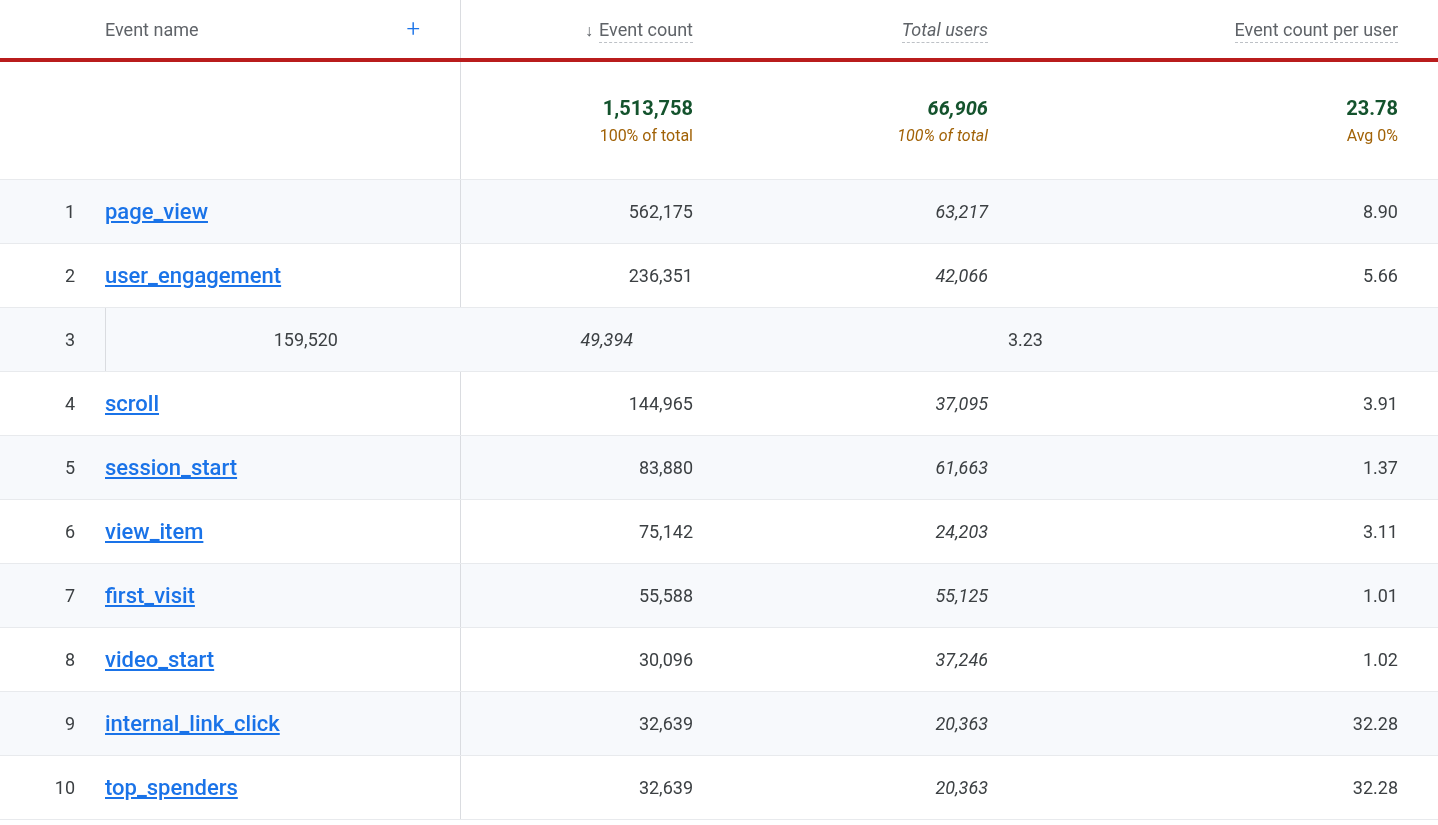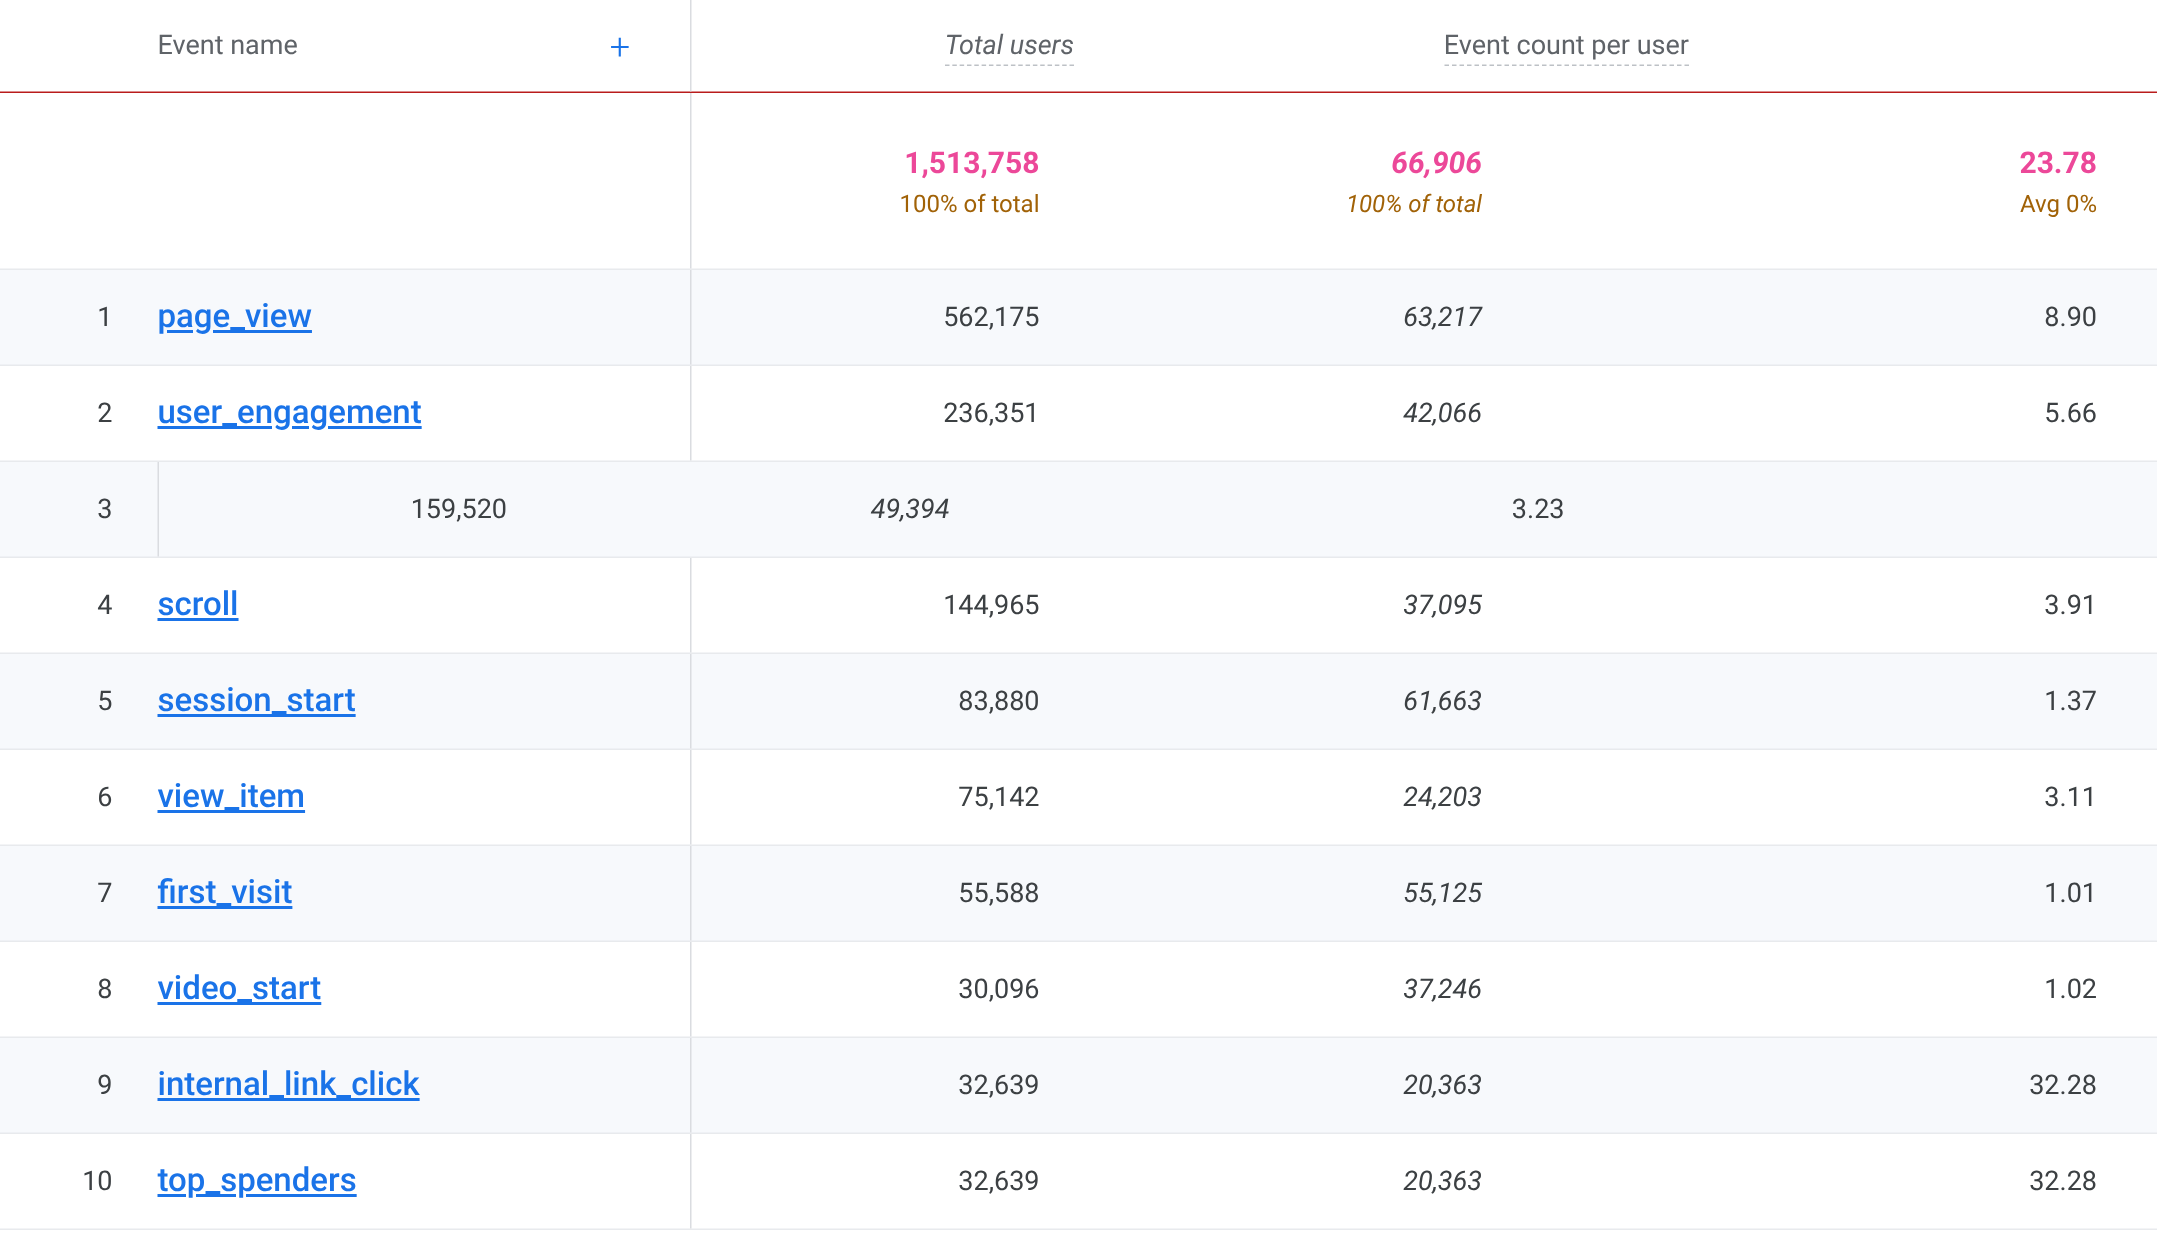--- a/index.html
+++ b/index.html
@@ -13,21 +13,21 @@
       color: #3c4043;
       font-size: 14px;
     }
     .table-container {
       width: 1438px;
       background: #fff;
     }
     .header-row {
       display: flex;
       height: 62px;
-      border-bottom: 1px solid #b91c1c;
+      border-bottom: 4px solid #b91c1c;
       align-items: center;
     }
     .col-index {
       width: 105px;
       text-align: right;
       padding-right: 30px;
     }
     .col-name {
       width: 355px;
       display: flex;
@@ -82,21 +82,21 @@
     .summary-cell {
       display: flex;
       flex-direction: column;
       align-items: flex-end;
       justify-content: center;
       gap: 6px;
     }
     .summary-value {
       font-size: 20px;
       font-weight: 700;
-      color: #ec4899;
+      color: #14532d;
     }
     .summary-sub {
       font-size: 16px;
       color: #a16207;
       font-weight: 400;
     }
     .data-row {
       display: flex;
       height: 64px;
       border-bottom: 1px solid #e8eaed;
@@ -134,20 +134,23 @@
 
 <div class="table-container">
 
   <div class="header-row">
     <div class="col-index"></div>
     <div class="col-name">
       <span class="col-name-hdr">Event name</span>
       <span class="plus-icon">+</span>
     </div>
     <div class="vr"></div>
+    <div class="col-metric col-eventcount">
+      <span class="sort-arrow">↓</span><span class="metric-header">Event count</span>
+    </div>
     <div class="col-metric col-totalusers">
       <span class="metric-header">Total users</span>
     </div>
     <div class="col-metric col-peruser">
       <span class="metric-header">Event count per user</span>
     </div>
   </div>
 
   <div class="summary-row">
     <div class="col-index"></div>

